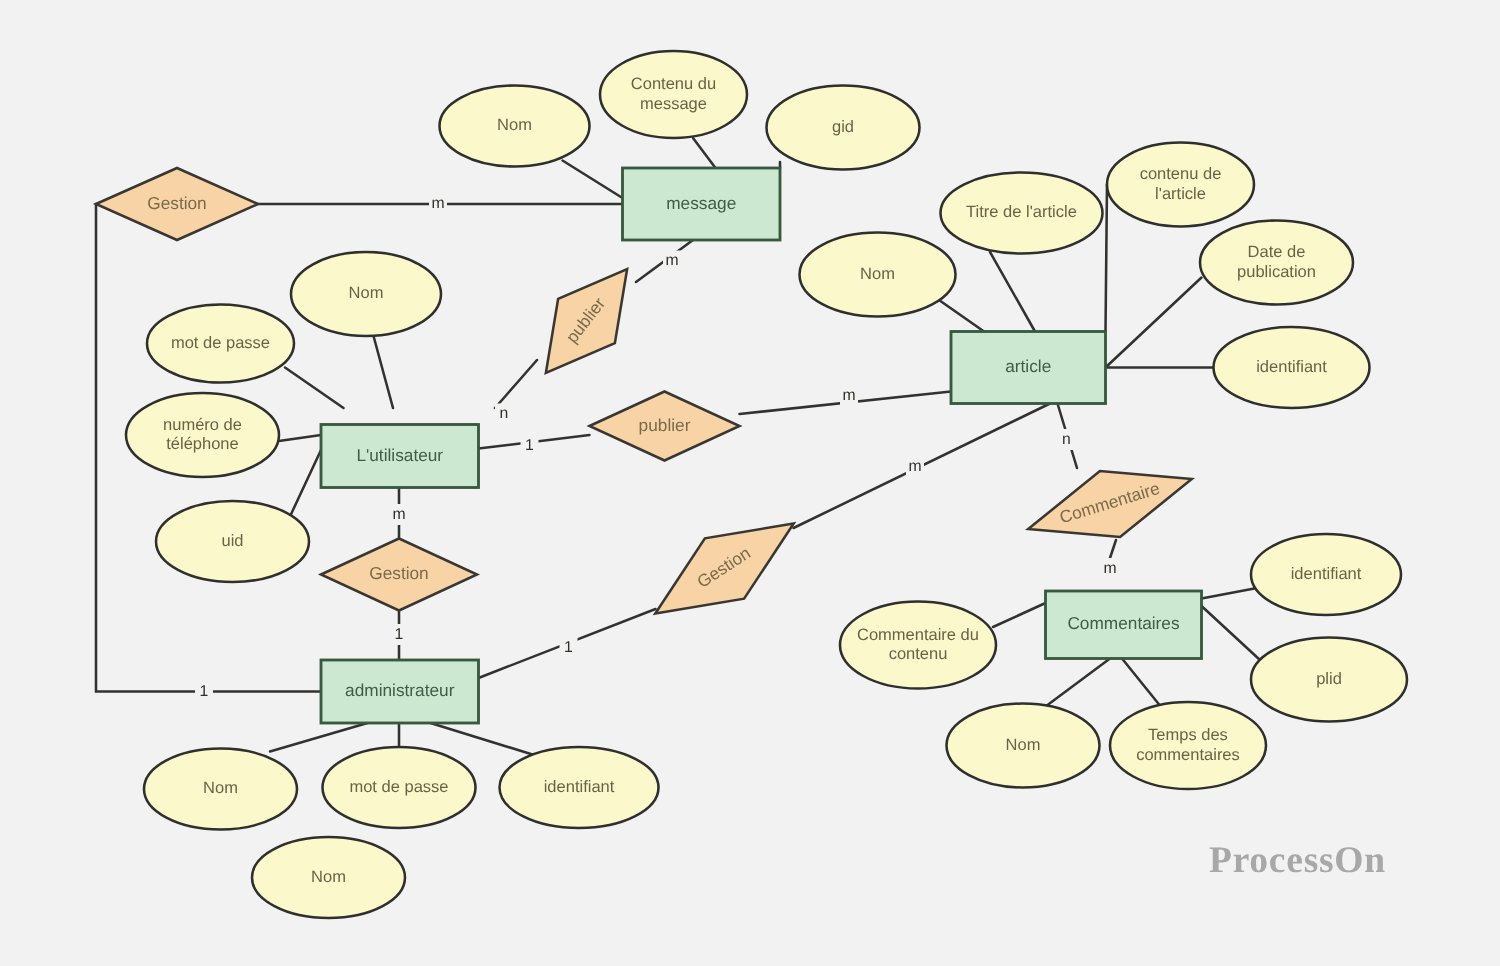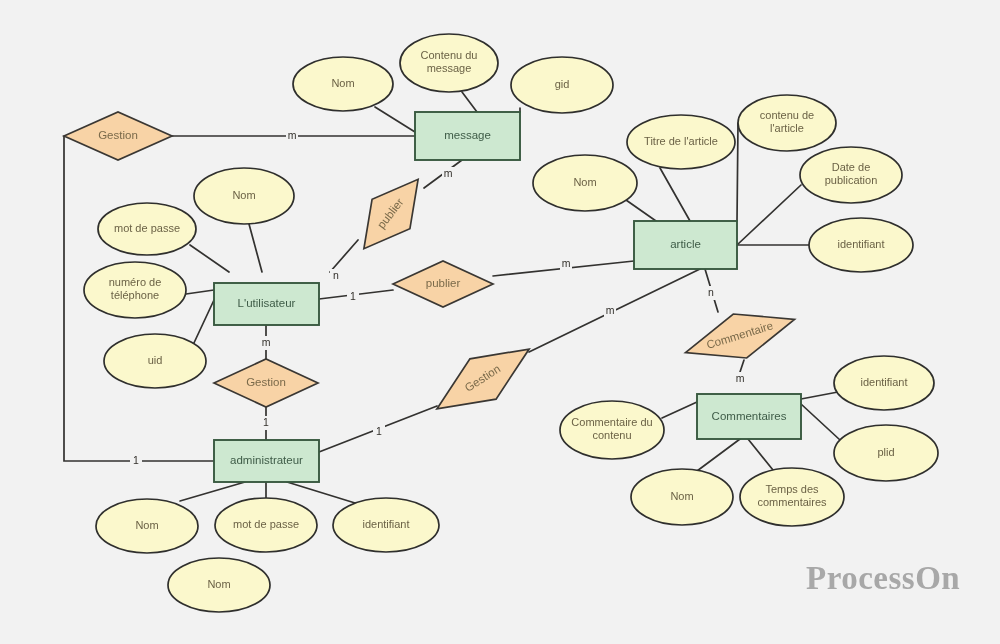--- a/index.html
+++ b/index.html
@@ -46,21 +46,21 @@
   }
   .edge{stroke:#333230;stroke-width:1.7;fill:none;stroke-linecap:round;}
   .attr{fill:#fbf8cc;stroke:#2f2f2d;stroke-width:1.7;}
   .ent{fill:#cde8d0;stroke:#38593f;stroke-width:1.9;}
   .rel{fill:#f8d3a6;stroke:#3a3733;stroke-width:1.7;}
   .cardbg{fill:#f2f2f2;}
   #watermark{
     position:absolute;
     left:806px;top:560px;
     font-family:"Liberation Serif", serif;
-    font-size:33px;
+    font-size:25px;
     font-weight:bold;
     color:#a8a8a8;
     letter-spacing:0.5px;
     user-select:none;
   }
 </style>
 </head>
 <body>
 
 <svg id="canvas" viewBox="0 0 1000 644" xmlns="http://www.w3.org/2000/svg">

